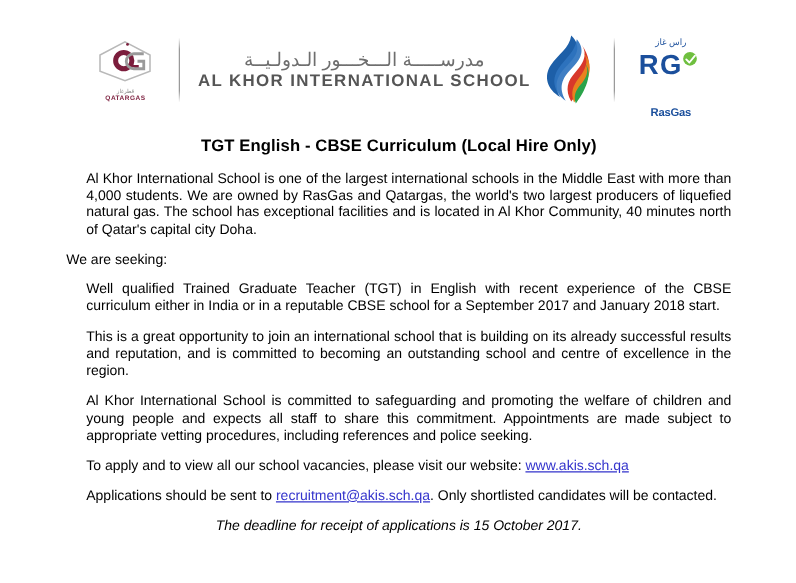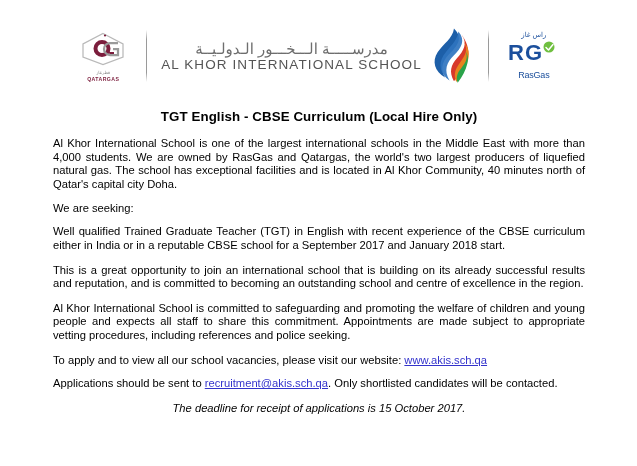--- a/index.html
+++ b/index.html
@@ -96,20 +96,21 @@
     letter-spacing: 1px;
     direction: rtl;
     white-space: nowrap;
     margin-bottom: 2px;
   }
   .school-english {
     font-size: 13.5px;
     color: #555555;
     letter-spacing: 1.1px;
     white-space: nowrap;
+    font-weight: bold;
   }
   .flame {
     width: 46px;
     height: 58px;
     flex: none;
   }
 
   
   .rasgas {
     width: 62px;
@@ -125,45 +126,45 @@
     line-height: 1;
     margin-bottom: 1px;
   }
   .rg-mark {
     width: 54px;
     height: 26px;
     margin: 0 auto;
   }
   .rg-label {
     font-size: 9px;
-    font-weight: normal;
+    font-weight: bold;
     color: #1b4f9c;
     letter-spacing: -0.2px;
-    margin-top: 1px;
+    margin-top: 15px;
   }
 
   
   .content {
     position: absolute;
     left: 53px;
     top: 98px;
     width: 532px;
   }
   .doc-title {
     font-size: 13.3px;
     font-weight: bold;
     text-align: center;
     margin: 11px 0 13px 0;
     letter-spacing: 0.1px;
   }
   p.para {
     font-size: 11.2px;
     line-height: 13.6px;
     text-align: justify;
-    margin: 0 0 11px 0;
+    margin: 0 0 11px 16px;
   }
   p.para.last-tight {
     margin-bottom: 10px;
   }
   .seeking {
     font-size: 11.2px;
     font-weight: normal;
     margin: 0 0 11px 0;
   }
   a.doc-link,

